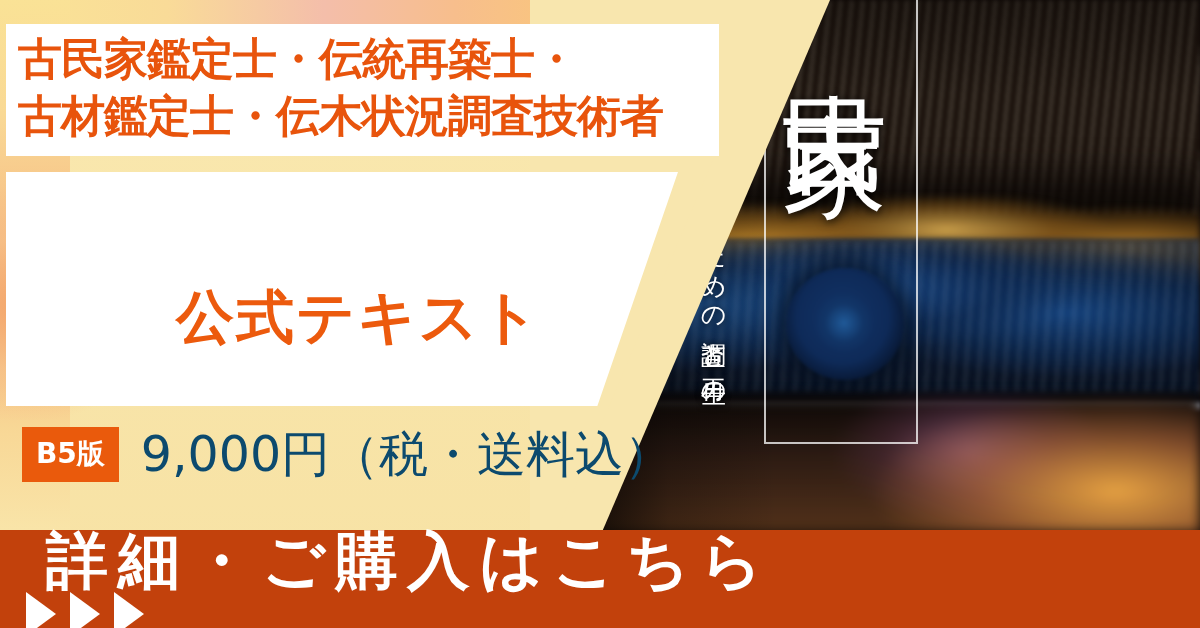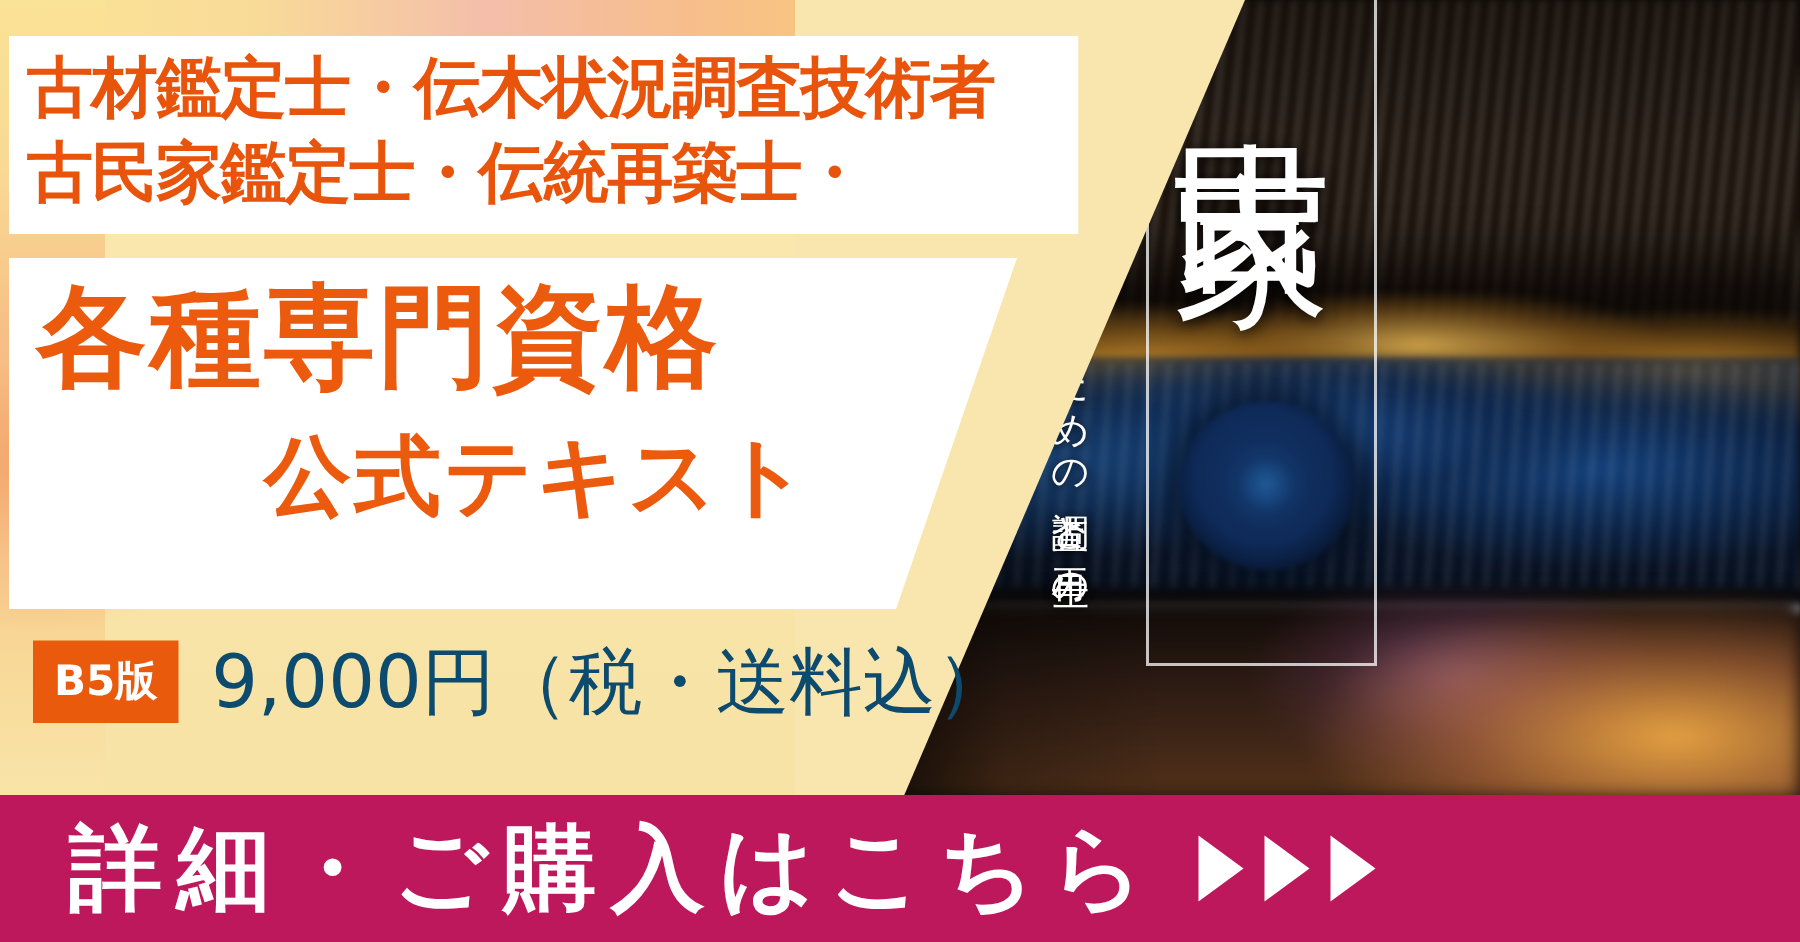--- a/index.html
+++ b/index.html
@@ -228,22 +228,22 @@
   }
   .price-text{
     margin-left:22px;color:#0c4a6e;
     font-weight:400;font-size:49px;line-height:1;
     letter-spacing:0px;white-space:nowrap;
   }
 
   
   .cta{
     position:absolute;left:0;top:530px;width:1200px;height:98px;
-    background:#be185d;
-    display:flex;align-items:center;
+    background:#c2410c;
+    display:flex;flex-direction:column;
   }
   .cta-text{
     margin-left:46px;color:#ffffff;
     font-weight:700;font-size:62px;line-height:1;
     letter-spacing:10px;white-space:nowrap;
   }
   .cta-arrows{
     display:flex;align-items:center;margin-left:26px;gap:14px;
   }
   .arrow{
@@ -286,25 +286,24 @@
 
   <div class="cover-title">古民家</div>
 
   <div class="wedge"></div>
   <div class="wedge2"></div>
 
   <div class="panel panel-top"></div>
   <div class="panel panel-mid"></div>
 
   <div class="head-lines">
+    <div>古民家鑑定士・伝統再築士・</div>
     <div>古材鑑定士・伝木状況調査技術者</div>
-    <div>古民家鑑定士・伝統再築士・</div>
   </div>
 
-  <div class="big-line1">各種専門資格</div>
   <div class="big-line2">公式テキスト</div>
 
   <div class="price-row">
     <div class="badge">B5版</div>
     <div class="price-text">9,000円（税・送料込）</div>
   </div>
 
   <div class="cta">
     <div class="cta-text">詳細・ご購入はこちら</div>
     <div class="cta-arrows">

